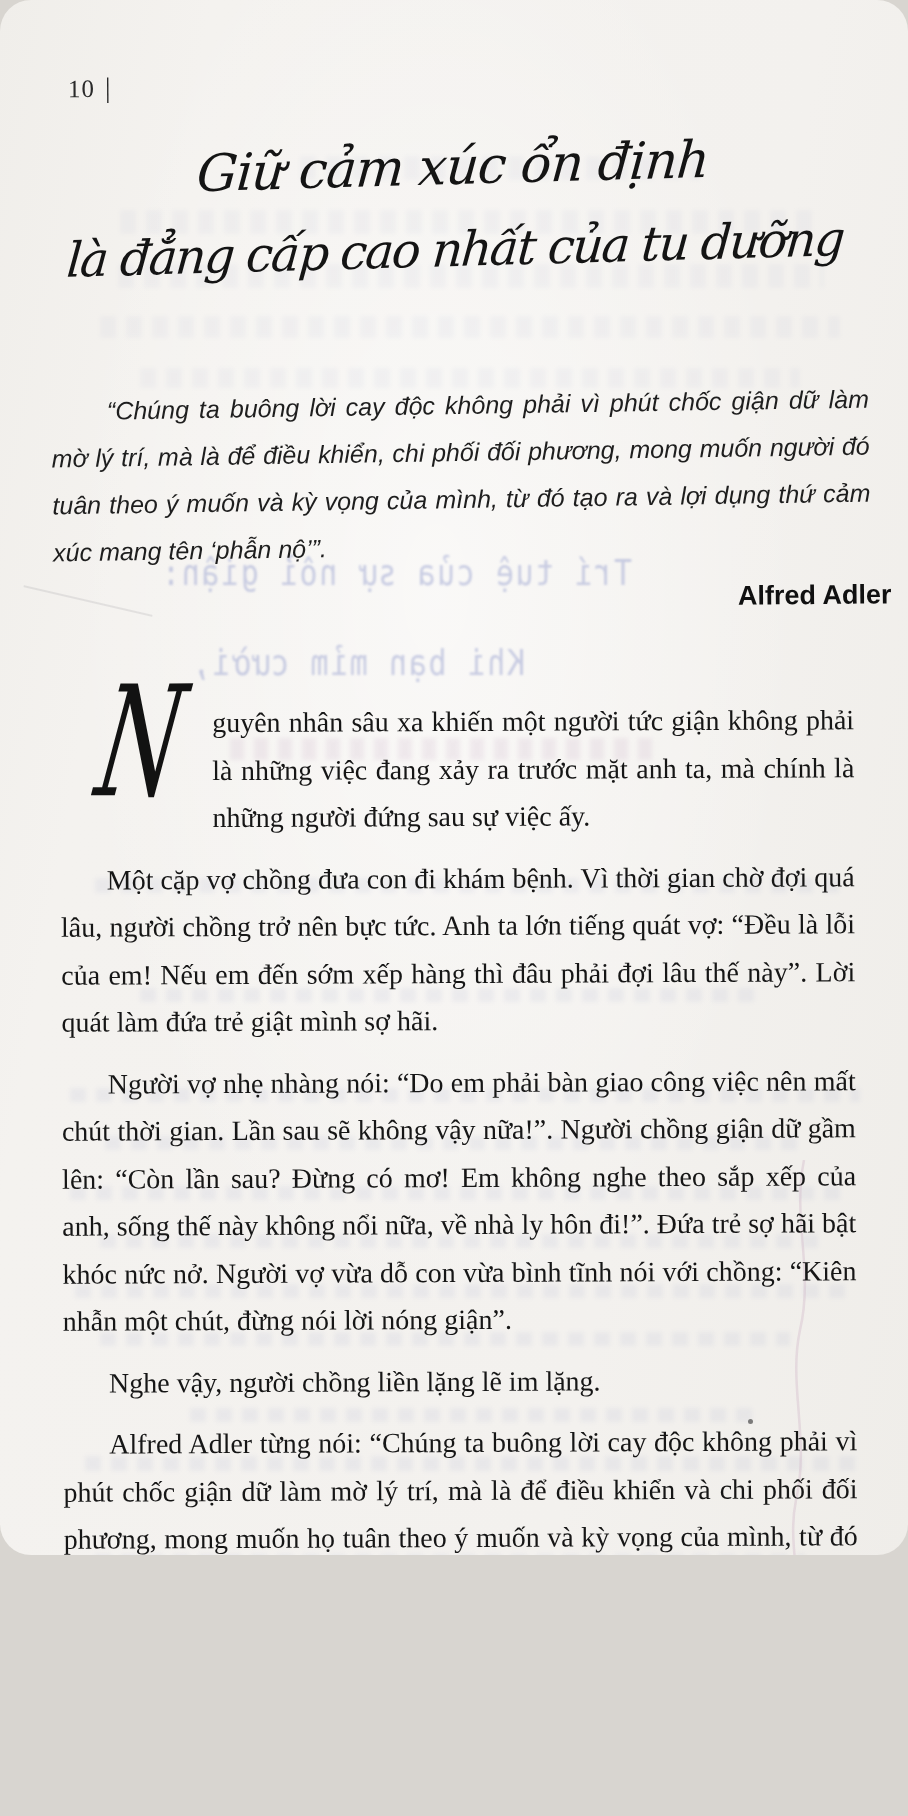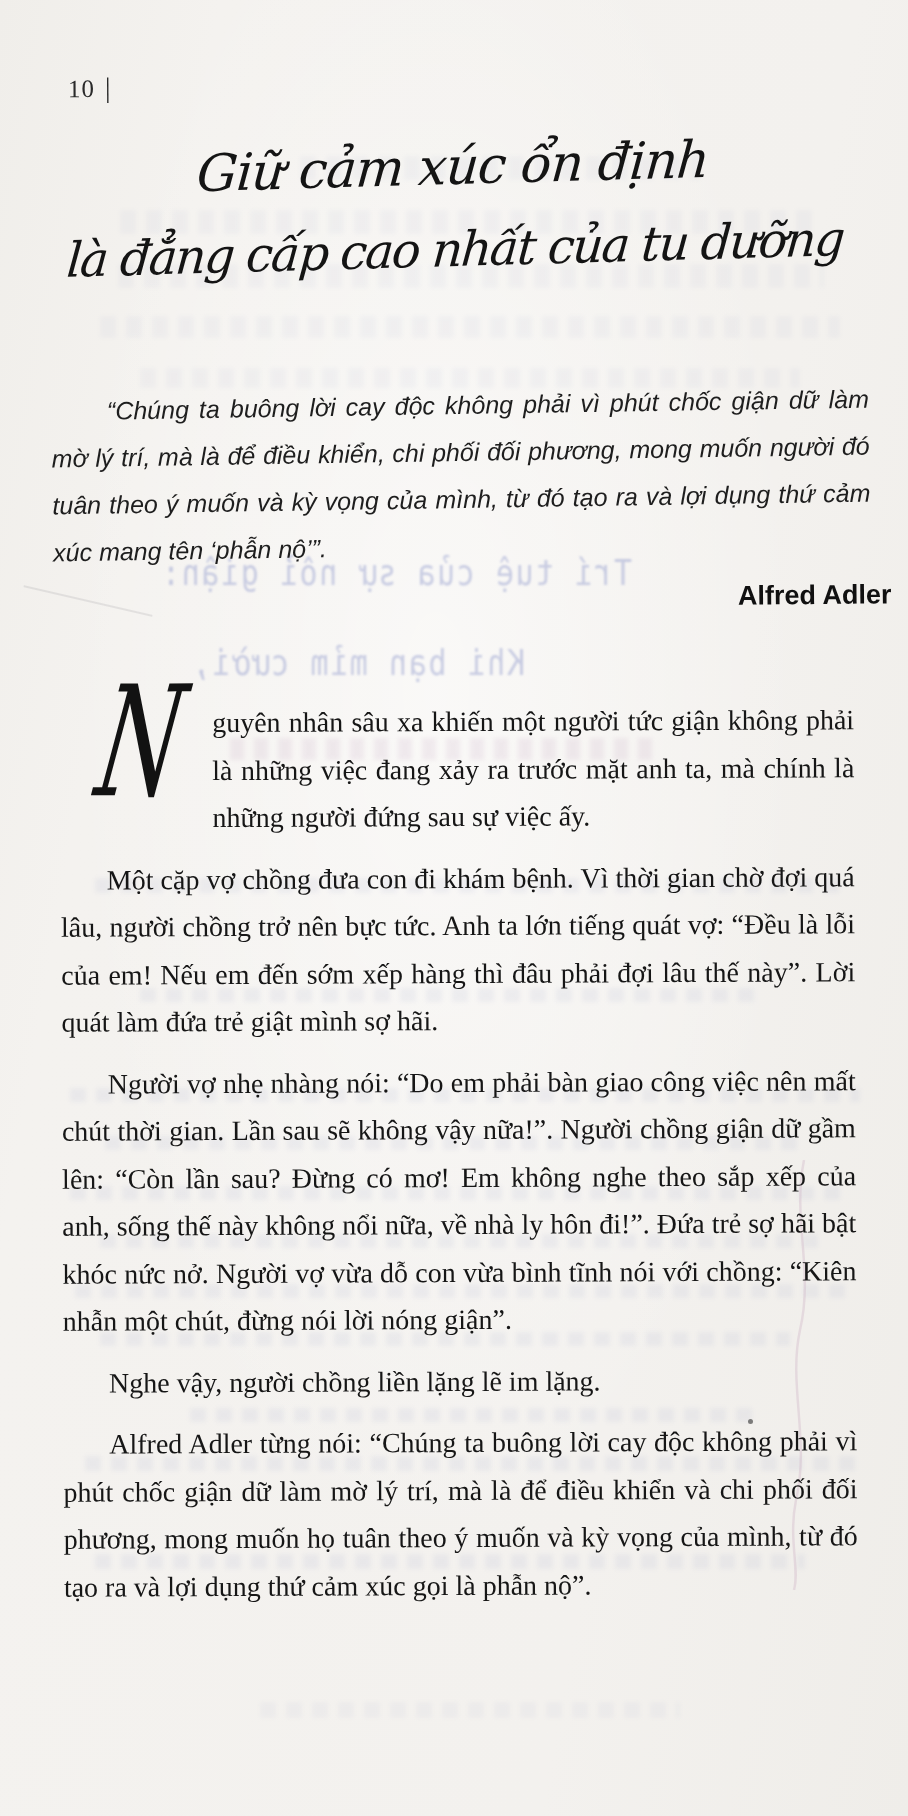--- a/index.html
+++ b/index.html
@@ -1,26 +1,27 @@
 <!DOCTYPE html>
 <html lang="vi"><head>
 <meta charset="utf-8">
 <style>
   html,body { margin:0; padding:0; }
   body { background:#d8d5d0; }
 
   .page {
     position:relative;
-    width:908px; height:1816px;
+    width:908px; height:1555px;
     margin:0 auto;
     background:
       radial-gradient(ellipse at 48% 38%, rgba(255,255,255,0.55) 0%, rgba(255,255,255,0) 55%),
       linear-gradient(100deg, #f0eeea 0%, #f4f2ef 18%, #f3f1ee 70%, #efede9 100%);
     overflow:hidden;
     color:#1b1b1b;
+    border-radius:31px;
   }
 
   
   .pagenum {
     position:absolute; left:68px; top:72px;
     font-family:"Liberation Serif", serif;
     font-size:25px; letter-spacing:1px; color:#2a2a2a;
     transform:rotate(-0.4deg);
   }
   .pagenum .bar { font-size:28px; margin-left:10px; font-weight:400; }

